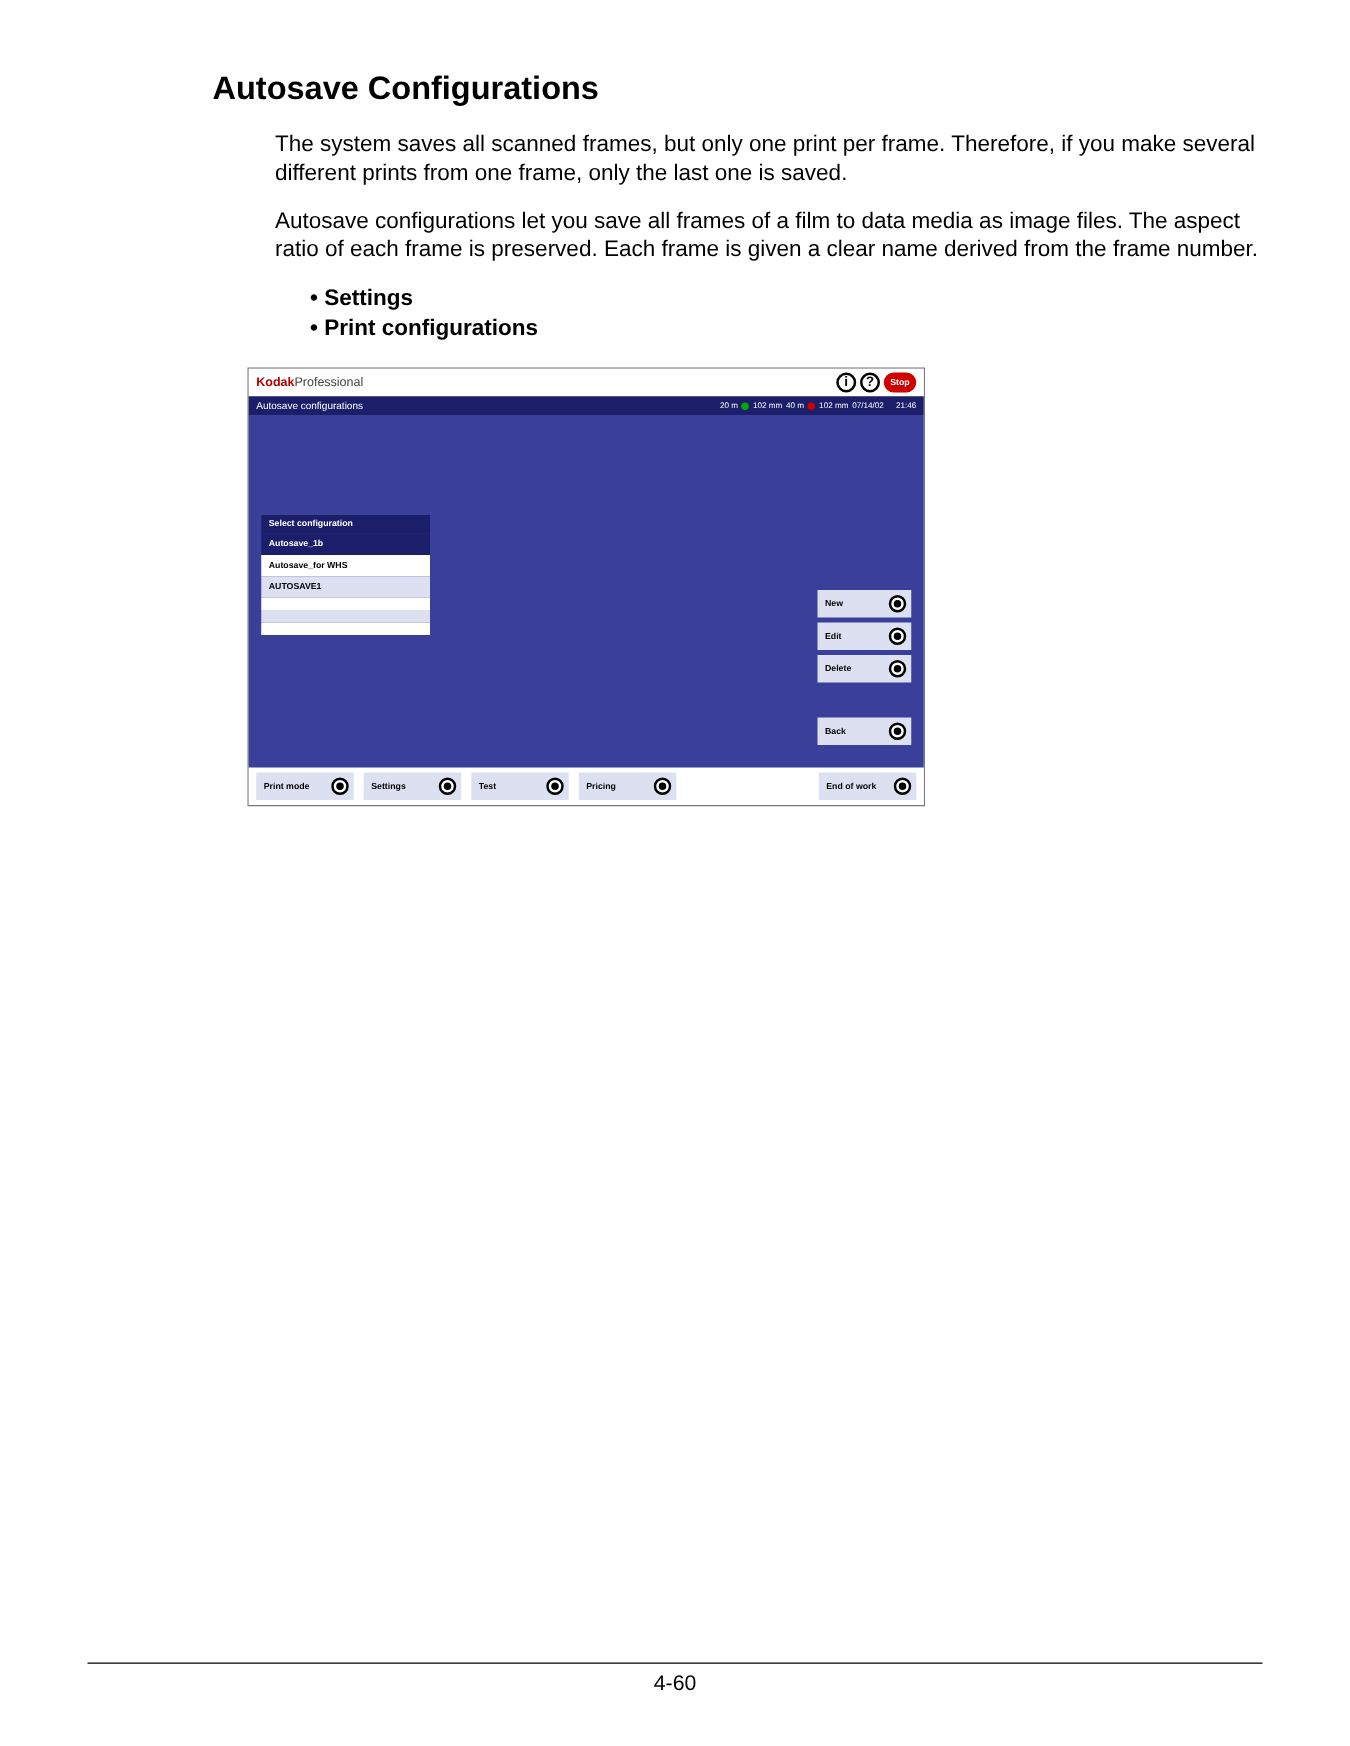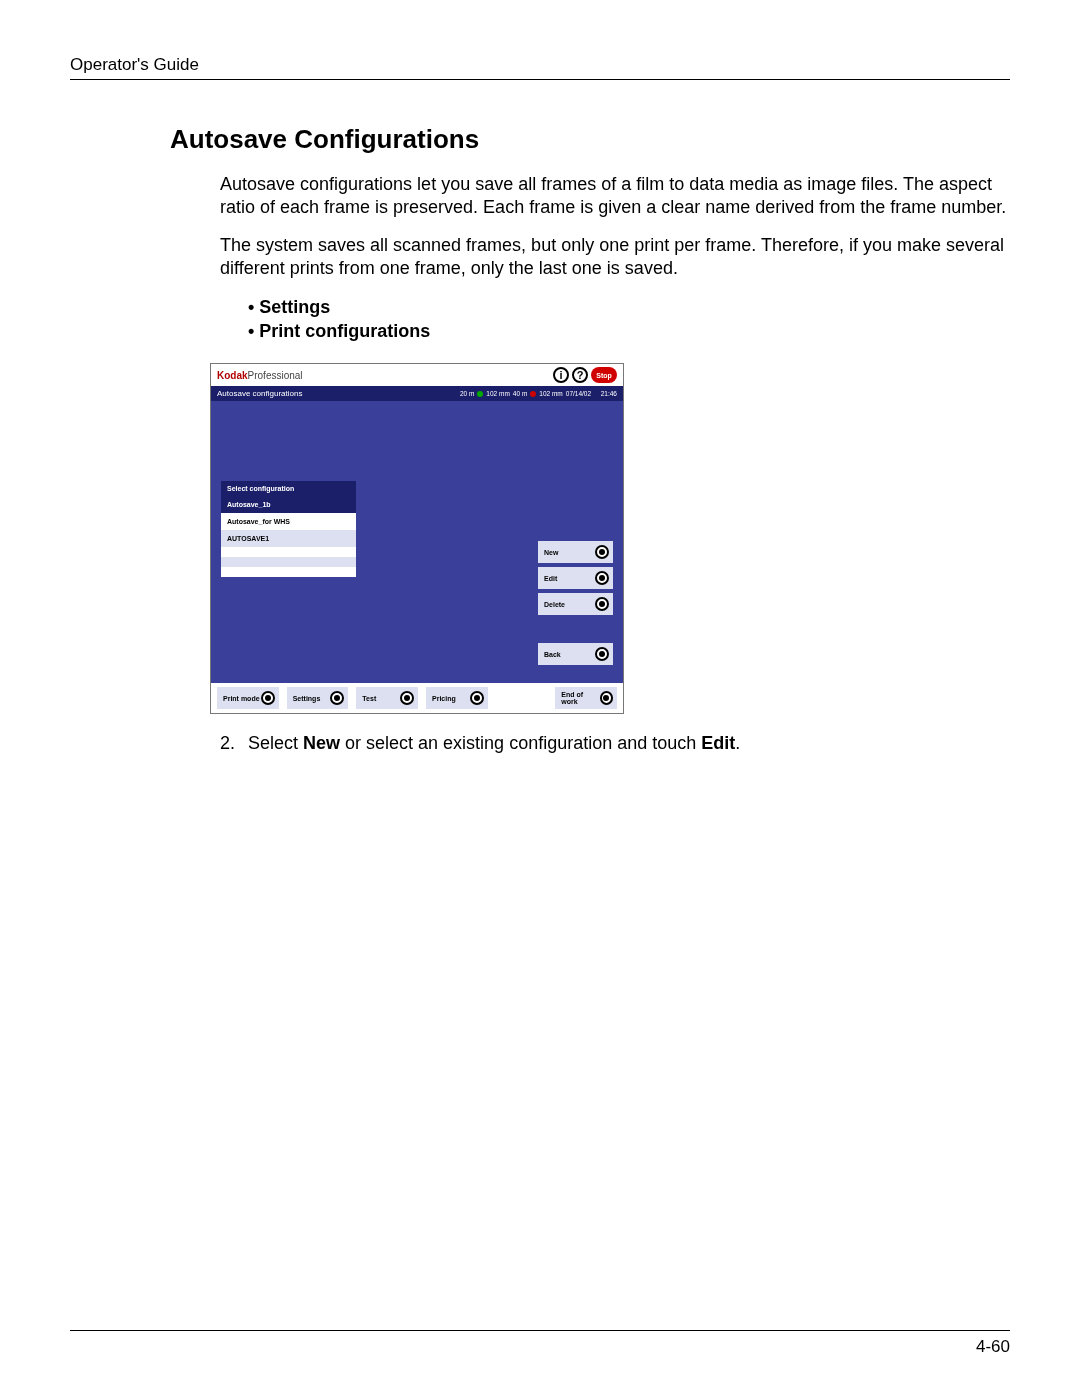--- a/index.html
+++ b/index.html
@@ -56,22 +56,22 @@
   ul.bullets li {
     font-size: 18px;
     font-weight: bold;
     line-height: 1.35;
   }
   ul.bullets li::before {
     content: "•  ";
   }
   
   .screenshot {
-    width: 414px;
-    margin-left: 40px;
+    width: 542px;
+    margin-left: 28px;
     border: 1px solid #777;
     margin-bottom: 18px;
     font-size: 7px;
     font-family: Arial, sans-serif;
   }
   .ss-header {
     background: #fff;
     display: flex;
     align-items: center;
     justify-content: space-between;
@@ -183,36 +183,35 @@
   .spacer { flex: 1; }
   .step2 {
     margin-left: 50px;
     font-size: 18px;
     line-height: 1.3;
   }
   .bottom-footer {
     border-top: 1px solid #000;
     padding-top: 6px;
     display: flex;
-    justify-content: flex-end;
+    justify-content: center;
     font-size: 17px;
     margin-top: auto;
   }
 </style>
 </head>
 <body>
 
 <div class="page">
-  <div class="top-header">Operator's Guide</div>
 
   <div class="content">
     <h1 class="section-title">Autosave Configurations</h1>
 
+    <p class="body-para">The system saves all scanned frames, but only one print per frame. Therefore, if you make several different prints from one frame, only the last one is saved.</p>
     <p class="body-para">Autosave configurations let you save all frames of a film to data media as image files. The aspect ratio of each frame is preserved. Each frame is given a clear name derived from the frame number.</p>
-    <p class="body-para">The system saves all scanned frames, but only one print per frame. Therefore, if you make several different prints from one frame, only the last one is saved.</p>
 
     <ul class="bullets">
       <li>Settings</li>
       <li>Print configurations</li>
     </ul>
 
     <div class="screenshot">
       <div class="ss-header">
         <div>
           <span class="ss-brand-kodak">Kodak</span><span class="ss-brand-pro">Professional</span>
@@ -288,21 +287,18 @@
           <span class="radio-dot"></span>
         </div>
         <div class="spacer"></div>
         <div class="foot-btn">
           <span>End of work</span>
           <span class="radio-dot"></span>
         </div>
       </div>
     </div>
 
-    <div class="step2">
-      <span class="step-num">2.</span><span>Select </span><b>New</b><span> or select an existing configuration and touch </span><b>Edit</b><span>.</span>
-    </div>
   </div>
 
   <div class="bottom-footer">
     <span>4-60</span>
   </div>
 </div>
 
 </body></html>

